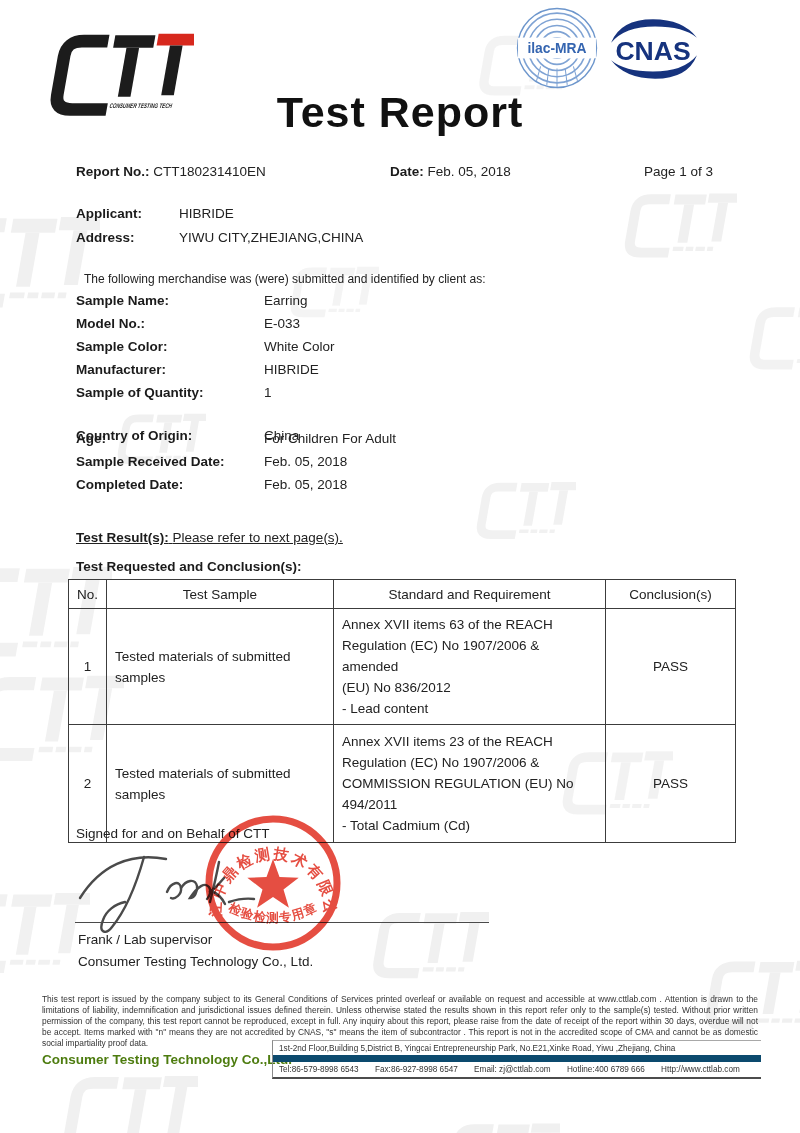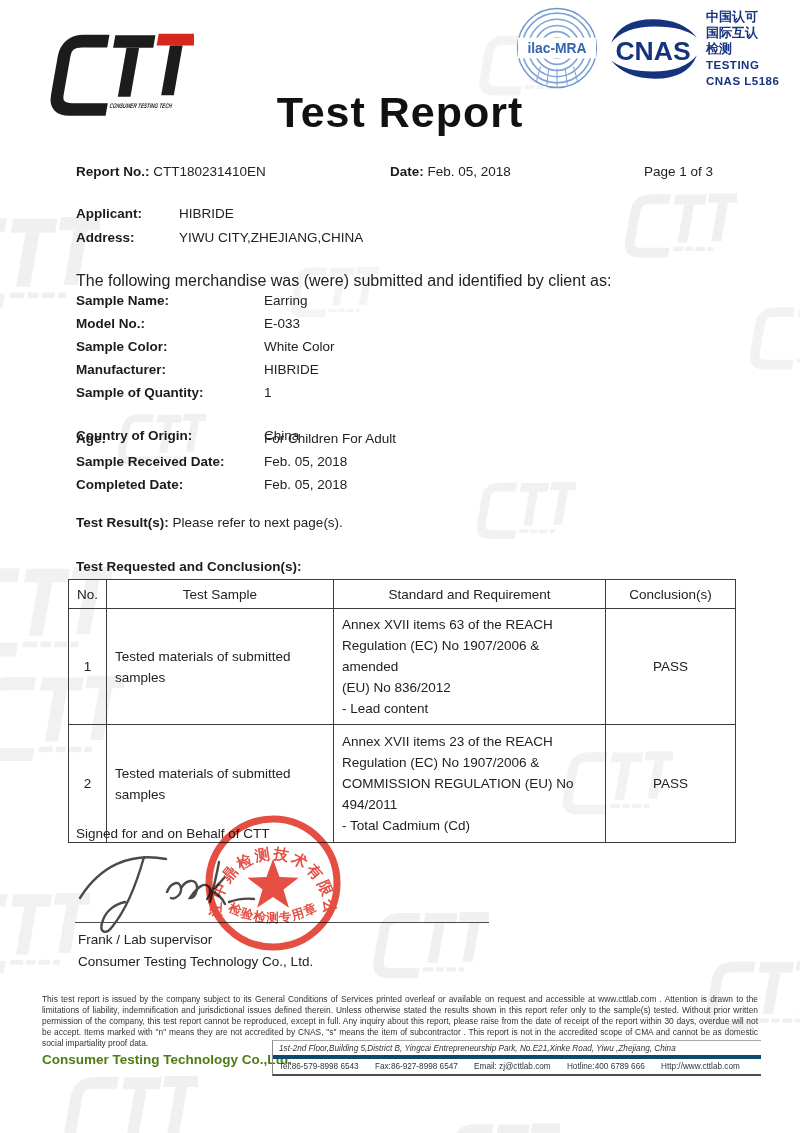--- a/index.html
+++ b/index.html
@@ -13,36 +13,36 @@
   
   .title{left:0;top:88px;width:100%;text-align:center;font-size:43px;font-weight:bold;color:#111;letter-spacing:1px;}
   .accred{left:706px;top:9px;color:#16337e;font-weight:bold;line-height:16px;font-size:13px;}
   .accred .en{font-size:11.5px;letter-spacing:.5px;}
   
   .meta{font-size:13.5px;}
   .b{font-weight:bold;color:#1b1b1b;}
   .fieldrow{position:absolute;left:76px;font-size:13.5px;white-space:nowrap;}
   .fieldrow .val{position:absolute;left:164px;font-weight:normal;white-space:nowrap;margin-left:24px;}
   .samplerow .val{left:164px;}
-  .underl{}
+  .underl{text-decoration:underline;margin-top:15px;}
   
   table.ctab{border-collapse:collapse;table-layout:fixed;width:667px;font-size:13.5px;color:#222;}
   table.ctab th, table.ctab td{border:1px solid #3c3c3c;padding:3px 8px;vertical-align:middle;margin-left:12px;}
   table.ctab th{font-weight:normal;text-align:center;height:22px;}
   .cell-c{text-align:center;}
   .std-line{line-height:21px;text-align:left;}
   
   .sigline{border-bottom:1.6px solid #4a4a4a;}
   
   .stamp{opacity:.88;mix-blend-mode:multiply;}
   
   .fineprint{font-size:8.4px;line-height:10.9px;color:#333;text-align:justify;}
   .fco{font-size:13.5px;font-weight:bold;color:#4d7c0f;white-space:nowrap;text-align:center;}
   .addrblock{border-top:1px solid #a8a8a8;border-left:1px solid #8a8a8a;border-bottom:2px solid #4c4c4c;font-size:8.2px;color:#333;}
-  .addrblock .row1{padding:3px 0 2px 6px;border-bottom:4px solid #0c4a6e;white-space:nowrap;font-style:italic;}
+  .addrblock .row1{padding:3px 0 2px 6px;border-bottom:7px solid #0c4a6e;white-space:nowrap;}
   .addrblock .row2{padding:3px 0 3px 6px;white-space:nowrap;}
   .addrblock .seg{margin-right:14px;}
 </style>
 </head>
 <body>
 
 <div class="page">
 
   <svg width="0" height="0" style="position:absolute" aria-hidden="true">
     <defs>
@@ -147,27 +147,20 @@
     <rect x="2" y="30" width="76" height="20" fill="#ffffff"></rect>
     <text x="40" y="45" text-anchor="middle" font-size="13.5" font-weight="bold" fill="#3565b0">ilac-MRA</text>
   </svg>
 
   <svg class="abs" style="left:606px;top:17px;width:94px;height:64px" viewBox="0 0 92 62">
     <path d="M5,25 Q14,2 46,2 Q75,2 89,20 Q76,9 48,9 Q18,9 5,25 Z" fill="#16337e"></path>
     <path d="M89,37 Q80,60 48,60 Q19,60 5,42 Q18,53 46,53 Q76,53 89,37 Z" fill="#16337e"></path>
     <text x="46" y="42" text-anchor="middle" font-size="26" font-weight="bold" fill="#16337e">CNAS</text>
   </svg>
 
-  <div class="abs accred">
-    <div>中国认可</div>
-    <div>国际互认</div>
-    <div>检测</div>
-    <div class="en">TESTING</div>
-    <div class="en">CNAS L5186</div>
-  </div>
 
   <div class="abs title">Test Report</div>
 
   <div class="abs meta" style="left:76px;top:164px">
     <span class="b">Report No.:</span>
     <span>CTT180231410EN</span>
   </div>
   <div class="abs meta" style="left:390px;top:164px">
     <span class="b">Date:</span>
     <span>Feb. 05, 2018</span>
@@ -176,21 +169,21 @@
 
   <div class="fieldrow" style="top:206px">
     <span class="b">Applicant:</span>
     <span class="val" style="left:79px">HIBRIDE</span>
   </div>
   <div class="fieldrow" style="top:230px">
     <span class="b">Address:</span>
     <span class="val" style="left:79px">YIWU CITY,ZHEJIANG,CHINA</span>
   </div>
 
-  <div class="abs" style="left:76px;top:272px;font-size:16px">The following merchandise was (were) submitted and identified by client as:</div>
+  <div class="abs" style="left:84px;top:272px;font-size:12px">The following merchandise was (were) submitted and identified by client as:</div>
 
   <div class="fieldrow samplerow" style="top:293px">
     <span class="b">Sample Name:</span>
     <span class="val">Earring</span>
   </div>
   <div class="fieldrow samplerow" style="top:316px">
     <span class="b">Model No.:</span>
     <span class="val">E-033</span>
   </div>
   <div class="fieldrow samplerow" style="top:339px">

